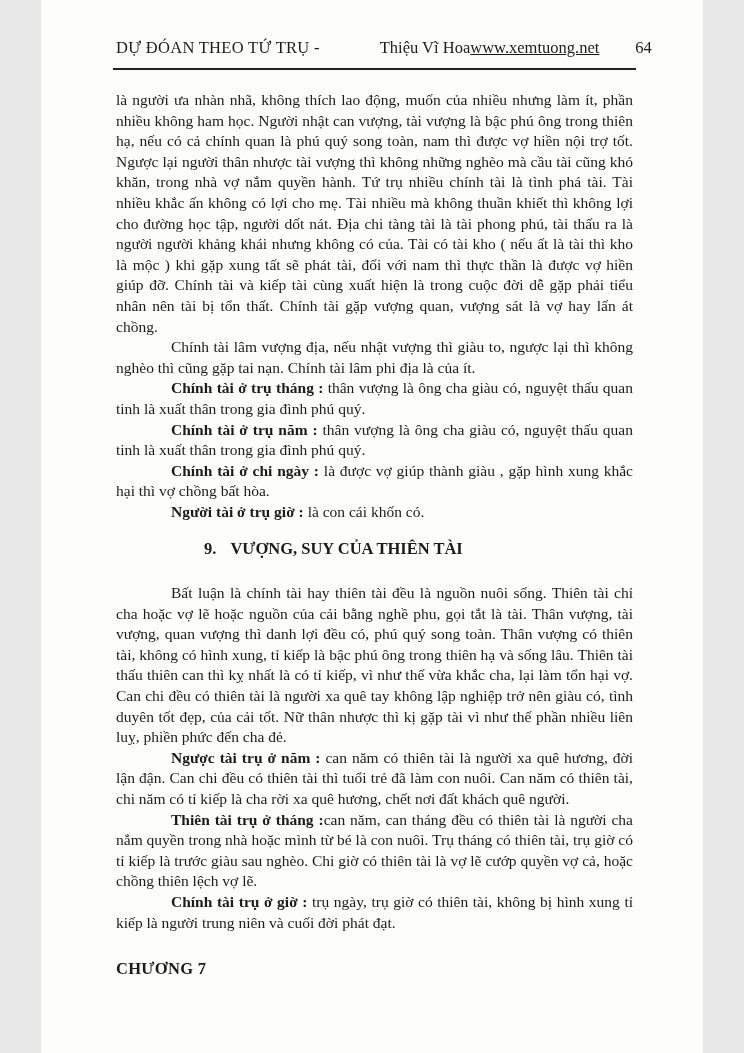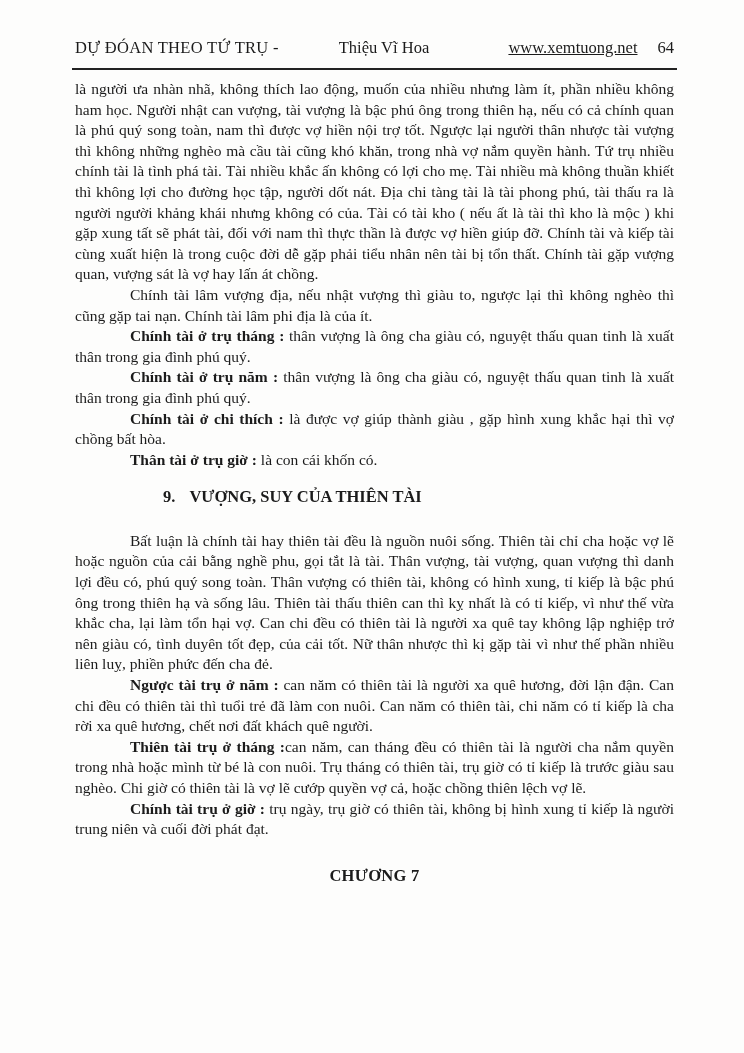--- a/index.html
+++ b/index.html
@@ -2,21 +2,21 @@
 <html><head>
 <meta charset="utf-8">
 <style>
   html, body {
     margin: 0;
     padding: 0;
     background: #e8e8e8;
   }
   .page {
     position: relative;
-    width: 744px;
+    width: 662px;
     height: 1053px;
     margin: 0 auto;
     background: #fdfdfc;
     color: #1b1b1b;
     font-family: "Liberation Serif", "DejaVu Serif", serif;
     box-sizing: border-box;
     padding: 38px 70px 0 75px;
     overflow: hidden;
   }
   .page-header {
@@ -26,48 +26,48 @@
     white-space: nowrap;
   }
   .header-title { letter-spacing: 0.3px; }
   .header-author { margin-left: 60px; }
   .header-right { margin-left: auto; display: flex; align-items: baseline; }
   .header-website {
     text-decoration: underline;
     color: #1b1b1b;
     cursor: pointer;
   }
-  .header-pagenum { margin-left: 20px; }
+  .header-pagenum { margin-left: 36px; }
   .header-rule {
     border: 0;
     border-top: 2.5px solid #222;
     margin: 10px -3px 0 -3px;
   }
   .body-text {
-    margin-top: 9px;
+    margin-top: 20px;
     font-size: 15.5px;
     line-height: 20.6px;
     text-align: justify;
   }
   p.para {
     margin: 0;
     text-indent: 55px;
   }
   p.para.no-indent { text-indent: 0; }
   p.para b { font-weight: bold; }
   .section-heading {
     margin: 17px 0 23px 88px;
     font-weight: bold;
     font-size: 16.5px;
     display: flex;
   }
   .section-heading .sec-num { margin-right: 14px; }
   .chapter-heading {
     margin-top: 26px;
-    text-align: center;
+    text-align: left;
     font-weight: bold;
     font-size: 16.5px;
     letter-spacing: 0.3px;
   }
 </style>
 </head>
 <body>
 
 <div class="page">
 
@@ -81,22 +81,22 @@
   </div>
 
   <hr class="header-rule">
 
   <div class="body-text">
 
     <p class="para no-indent"><span>là người ưa nhàn nhã, không thích lao động, muốn của nhiều nhưng làm ít, phần nhiều không ham học. Người nhật can vượng, tài vượng là bậc phú ông trong thiên hạ, nếu có cả chính quan là phú quý song toàn, nam thì được vợ hiền nội trợ tốt. Ngược lại người thân nhược tài vượng thì không những nghèo mà cầu tài cũng khó khăn, trong nhà vợ nắm quyền hành. Tứ trụ nhiều chính tài là tình phá tài. Tài nhiều khắc ấn không có lợi cho mẹ. Tài nhiều mà không thuần khiết thì không lợi cho đường học tập, người dốt nát. Địa chi tàng tài là tài phong phú, tài thấu ra là người người khảng khái nhưng không có của. Tài có tài kho ( nếu ất là tài thì kho là mộc ) khi gặp xung tất sẽ phát tài, đối với nam thì thực thần là được vợ hiền giúp đỡ. Chính tài và kiếp tài cùng xuất hiện là trong cuộc đời dễ gặp phải tiểu nhân nên tài bị tổn thất. Chính tài gặp vượng quan, vượng sát là vợ hay lấn át chồng.</span></p>
     <p class="para"><span>Chính tài lâm vượng địa, nếu nhật vượng thì giàu to, ngược lại thì không nghèo thì cũng gặp tai nạn. Chính tài lâm phi địa là của ít.</span></p>
     <p class="para"><b>Chính tài ở trụ tháng :</b><span> thân vượng là ông cha giàu có, nguyệt thấu quan tinh là xuất thân trong gia đình phú quý.</span></p>
     <p class="para"><b>Chính tài ở trụ năm :</b><span>  thân vượng là ông cha giàu có, nguyệt thấu quan tinh là xuất thân trong gia đình phú quý.</span></p>
-    <p class="para"><b>Chính tài ở chi thích :</b><span>  là được vợ giúp thành giàu , gặp hình xung  khắc hại thì vợ chồng bất hòa.</span></p>
-    <p class="para"><b>Thân tài ở trụ giờ  :</b><span> là con cái khốn có.</span></p>
+    <p class="para"><b>Chính tài ở chi ngày :</b><span>  là được vợ giúp thành giàu , gặp hình xung  khắc hại thì vợ chồng bất hòa.</span></p>
+    <p class="para"><b>Người tài ở trụ giờ  :</b><span> là con cái khốn có.</span></p>
 
     <div class="section-heading">
       <span class="sec-num">9.</span>
       <span class="sec-title">VƯỢNG, SUY CỦA THIÊN TÀI</span>
     </div>
 
     <p class="para"><span>Bất luận là chính tài hay thiên tài đều là nguồn nuôi sống. Thiên tài chỉ cha hoặc vợ lẽ hoặc nguồn của cải bằng nghề phu, gọi tắt là tài. Thân vượng, tài vượng, quan vượng thì danh lợi đều có, phú quý song toàn. Thân vượng có thiên tài, không có hình xung, tỉ kiếp là bậc phú ông trong thiên hạ  và sống lâu. Thiên tài thấu thiên can thì kỵ nhất là có tỉ kiếp, vì như thế vừa khắc cha, lại làm tổn hại vợ. Can chi đều có thiên tài là người xa quê tay không lập nghiệp trở nên giàu có, tình duyên tốt đẹp, của cải tốt. Nữ thân nhược thì kị gặp tài vì như thế phần nhiều liên luỵ, phiền phức đến cha đẻ.</span></p>
     <p class="para"><b>Ngược tài trụ ở năm :</b><span> can năm có thiên tài là người xa quê hương, đời lận đận. Can chi đều có thiên tài thì tuổi trẻ đã làm con nuôi. Can năm có thiên tài, chi năm có tỉ kiếp là cha rời xa quê hương, chết nơi đất khách quê người.</span></p>
     <p class="para"><b>Thiên tài trụ ở tháng :</b><span>can năm, can tháng đều có thiên tài là người cha nắm quyền trong nhà hoặc mình từ bé là con nuôi. Trụ tháng có thiên tài, trụ giờ có tỉ kiếp là trước giàu sau nghèo. Chi giờ có thiên tài là vợ lẽ cướp quyền vợ cả, hoặc chồng thiên lệch vợ lẽ.</span></p>
     <p class="para"><b>Chính tài trụ ở giờ  :</b><span>  trụ ngày, trụ giờ có thiên tài, không bị hình xung tỉ kiếp là người trung niên và cuối đời phát đạt.</span></p>

